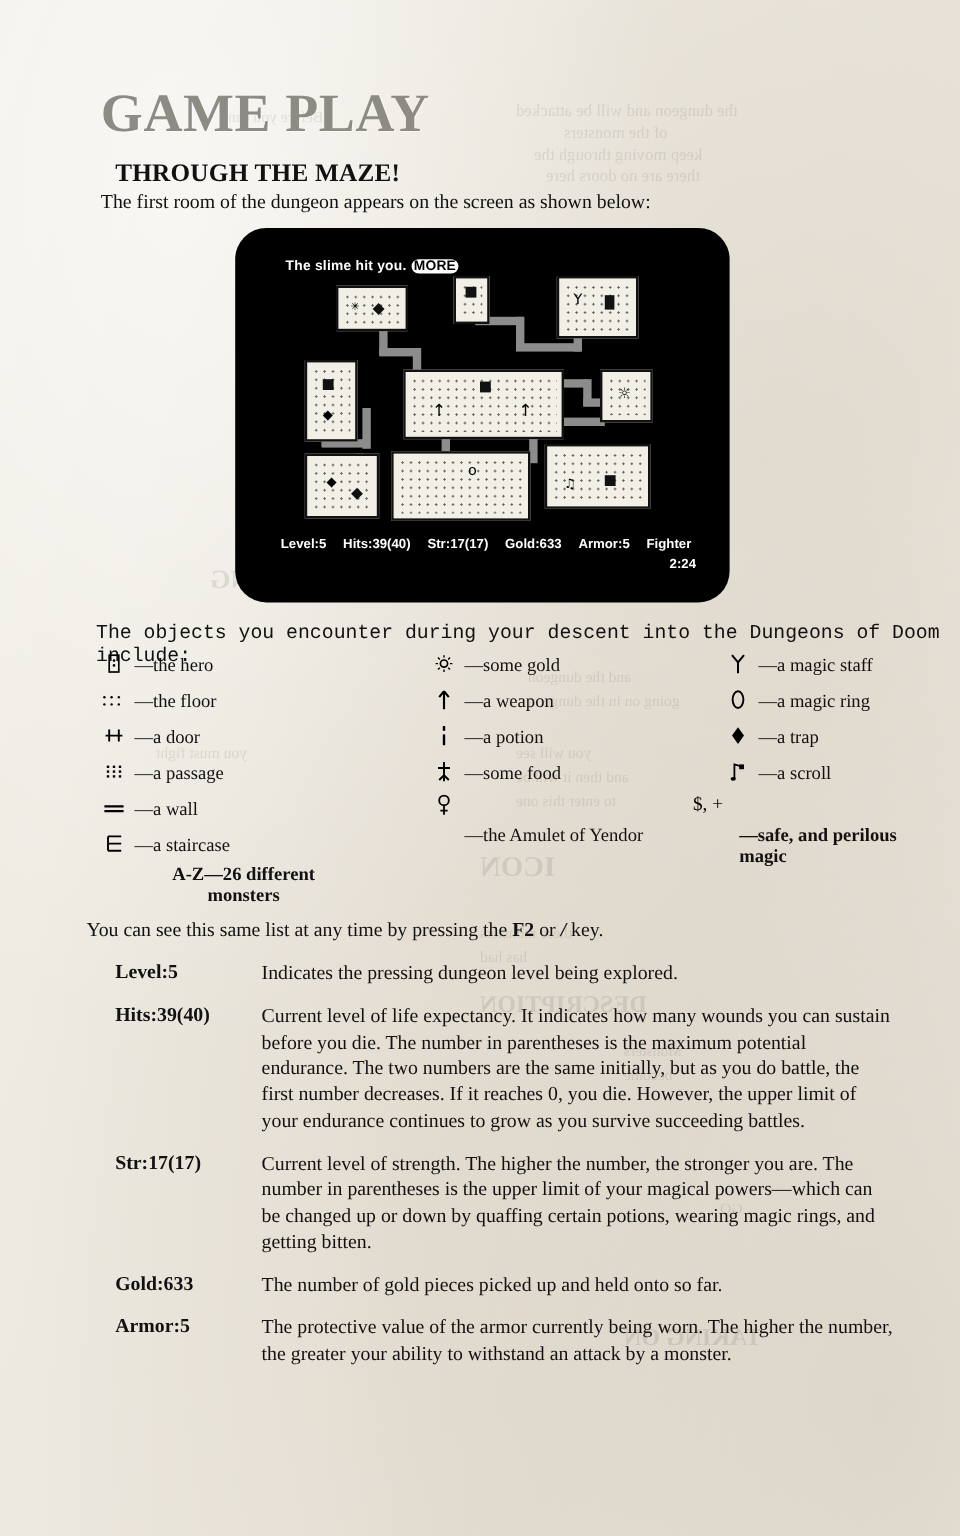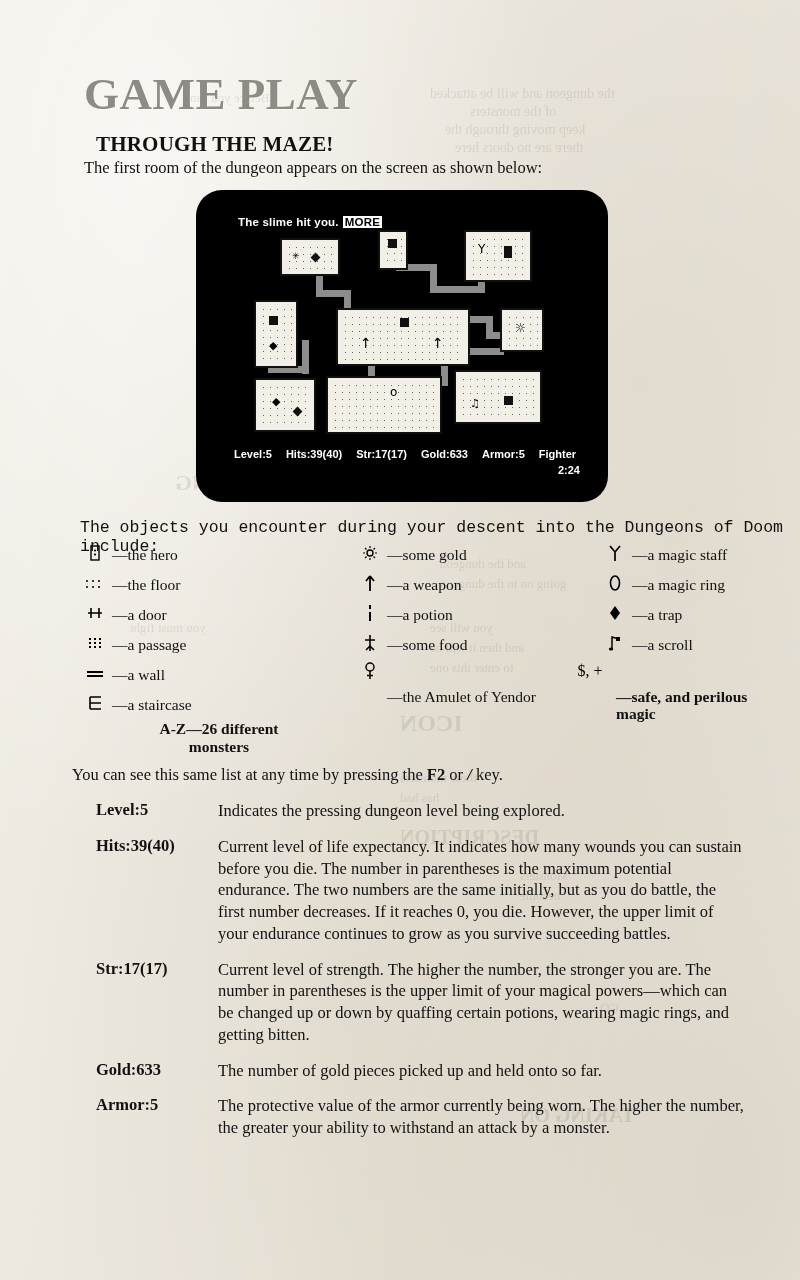--- a/index.html
+++ b/index.html
@@ -93,20 +93,21 @@
     font-family: "Liberation Sans", sans-serif;
     font-size: 11.5px;
     font-weight: bold;
     letter-spacing: 0.2px;
   }
   .screen .msg .more {
     background: #fff;
     color: #000;
     padding: 0 2px;
     margin-left: 4px;
+    border-radius: 6px;
   }
   .status {
     position: absolute;
     left: 38px;
     top: 258px;
     width: 340px;
     color: #fff;
     font-family: "Liberation Sans", sans-serif;
     font-size: 11px;
     font-weight: bold;
@@ -174,21 +175,21 @@
     text-align: center;
     font-family: "DejaVu Sans", sans-serif;
     font-size: 16px;
     color: #000;
     flex: none;
   }
   .lg-txt { font-size: 15.5px; }
   .lg-txt.two { line-height: 1.1; margin-top: 28px; }
   .az-note {
     position: absolute;
-    left: 16px;
+    left: 0;
     top: 180px;
     width: 250px;
     font-size: 15.5px;
     font-weight: bold;
     text-align: center;
   }
   .az-note .sub { display: block; }
 
   .f2-line {
     position: absolute;

